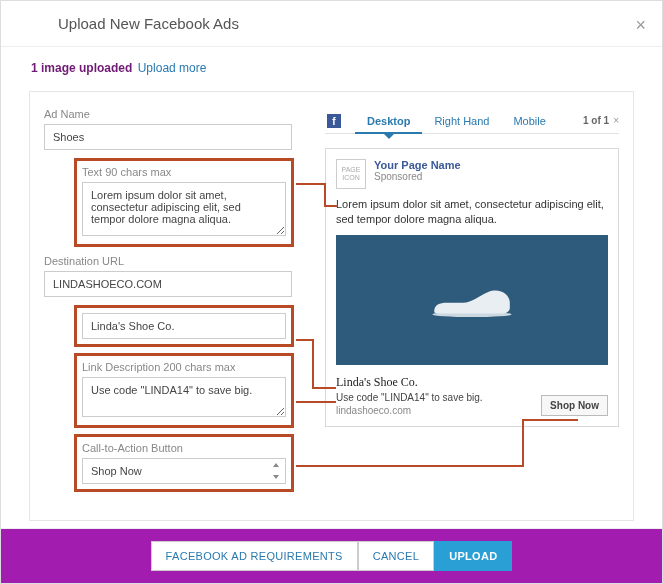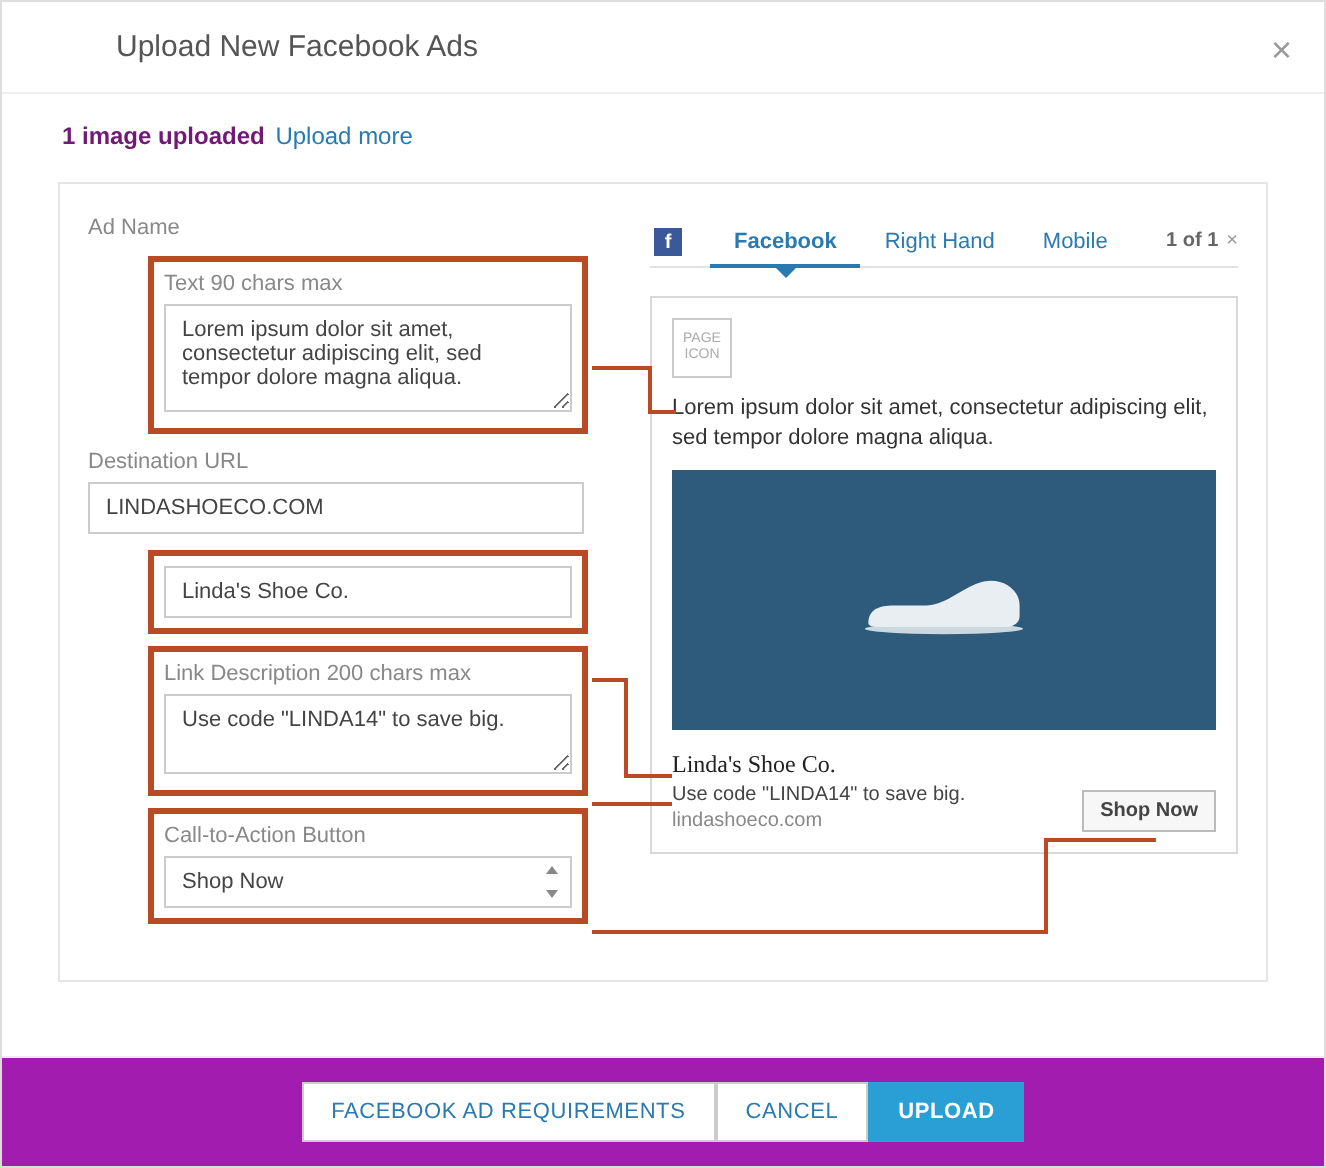--- a/index.html
+++ b/index.html
@@ -70,20 +70,21 @@
     <span class="count">1 image uploaded</span>
     <a class="more">Upload more</a>
   </div>
 
   <div class="panel">
 
     <div class="left-col">
 
       <div class="field-group">
         <label class="field-label">Ad Name</label>
+        <input type="text" value="Shoes" style="">
       </div>
 
       <div class="field-group hl hl-pad">
         <label class="field-label">Text 90 chars max</label>
         <textarea style="">Lorem ipsum dolor sit amet, consectetur adipiscing elit, sed tempor dolore magna aliqua.</textarea>
       </div>
 
       <div class="field-group">
         <label class="field-label">Destination URL</label>
         <input type="text" value="LINDASHOECO.COM" style="">
@@ -102,29 +103,33 @@
         <label class="field-label">Call-to-Action Button</label>
         <div class="select"><span>Shop Now</span></div>
       </div>
 
     </div>
 
     <div class="right-col">
 
       <div class="preview-head">
         <div class="fb-icon">f</div>
-        <div class="tab active">Facebook</div>
+        <div class="tab active">Desktop</div>
         <div class="tab">Right Hand</div>
         <div class="tab">Mobile</div>
         <div class="counter"><span>1 of 1</span><span class="x">×</span></div>
       </div>
 
       <div class="ad-card">
         <div class="ad-top">
           <div class="page-icon">PAGE<br>ICON</div>
+          <div>
+            <div class="page-name">Your Page Name</div>
+            <div class="sponsored">Sponsored</div>
+          </div>
         </div>
         <div class="ad-text">Lorem ipsum dolor sit amet, consectetur adipiscing elit, sed tempor dolore magna aliqua.</div>
 
         <div class="ad-image">
           <svg viewBox="0 0 100 50">
             <path d="M8 38 C8 30 14 28 22 28 L40 28 C50 28 58 20 68 16 C80 11 92 18 92 28 L92 34 C92 38 88 40 84 40 L14 40 C10 40 8 39 8 38 Z" fill="#e8eef2"></path>
             <ellipse cx="50" cy="41" rx="44" ry="3" fill="#e8eef2" opacity="0.85"></ellipse>
           </svg>
         </div>
 

